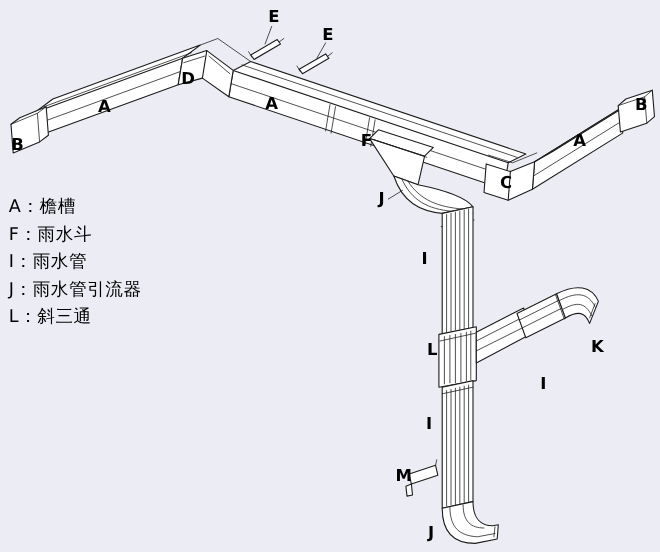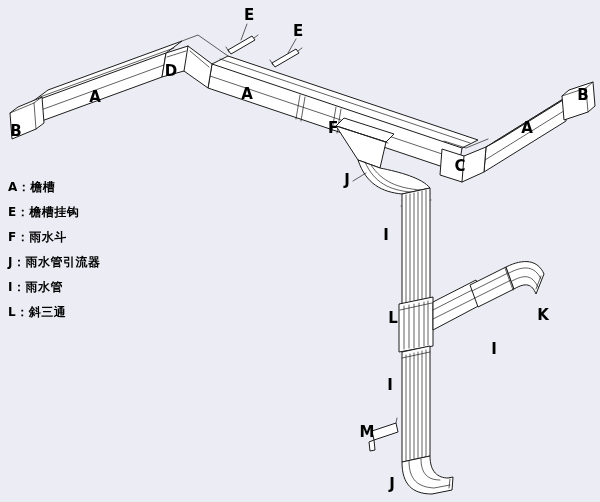--- a/index.html
+++ b/index.html
@@ -9,21 +9,21 @@
     font-family: "DejaVu Sans", sans-serif;
     position: relative; overflow: hidden;
   }
   svg.canvas { position: absolute; left: 0; top: 0; }
   .s { fill: none; stroke: #1c1c1c; stroke-width: 1; stroke-linecap: round; stroke-linejoin: round; }
   .f { fill: #ffffff; stroke: #1c1c1c; stroke-width: 1; stroke-linejoin: round; }
   .t { stroke-width: 0.7; }
   .mark { font-family: "DejaVu Sans", sans-serif; font-weight: bold; font-size: 15px; fill: #000; text-anchor: middle; }
   .legend { position: absolute; left: 8px; top: 175px; }
   .legend-item {
-    font-weight: bold; font-size: 12px; line-height: 25px;
+    font-weight: normal; font-size: 16px; line-height: 25px;
     color: #000; letter-spacing: 0.5px; white-space: nowrap;
   }
 </style>
 </head>
 <body>
 
 <div>
 
   <svg class="canvas" width="600" height="502" viewBox="0 0 600 502" xmlns="http://www.w3.org/2000/svg">
 
@@ -153,20 +153,19 @@
       <text class="mark" x="494" y="354">I</text>
       <text class="mark" x="543" y="320">K</text>
       <text class="mark" x="390" y="390">I</text>
       <text class="mark" x="367" y="437">M</text>
       <text class="mark" x="392" y="489">J</text>
     </g>
   </svg>
 
   <div class="legend">
     <div class="legend-item">A：檐槽</div>
-    <div class="legend-item">E：檐槽挂钩</div>
     <div class="legend-item">F：雨水斗</div>
+    <div class="legend-item">I：雨水管</div>
     <div class="legend-item">J：雨水管引流器</div>
-    <div class="legend-item">I：雨水管</div>
     <div class="legend-item">L：斜三通</div>
   </div>
 
 </div>
 
 </body></html>

